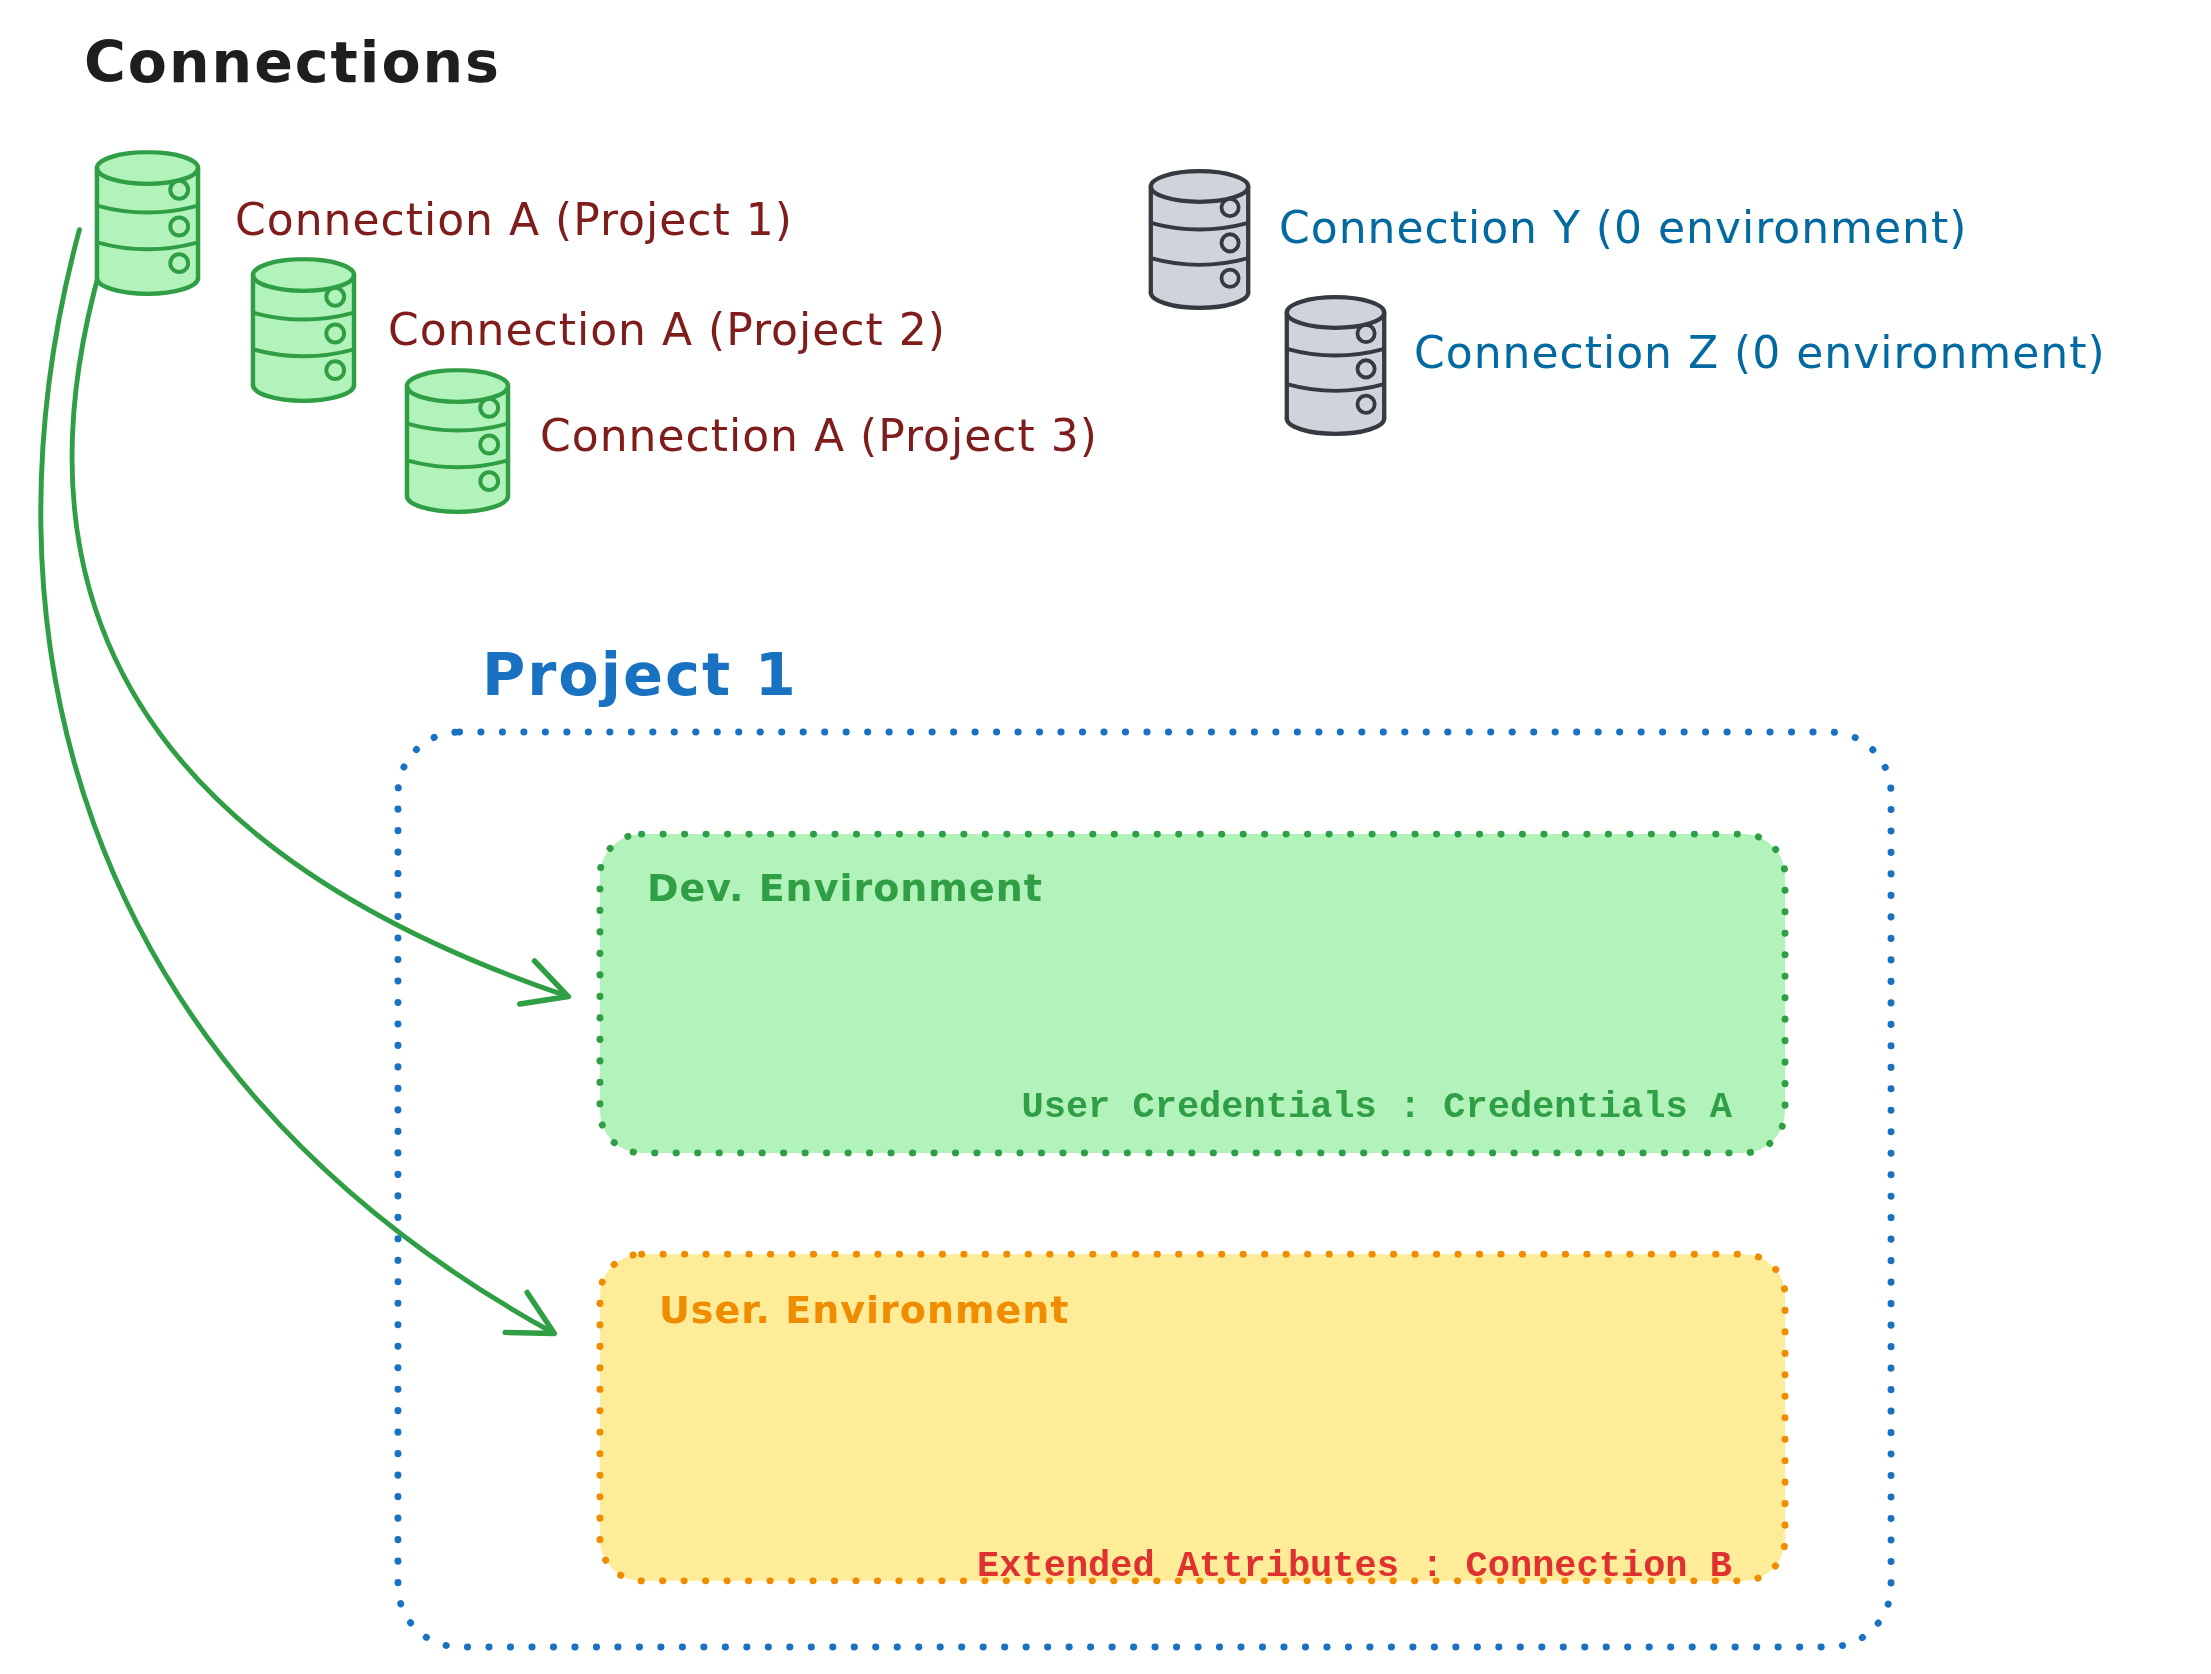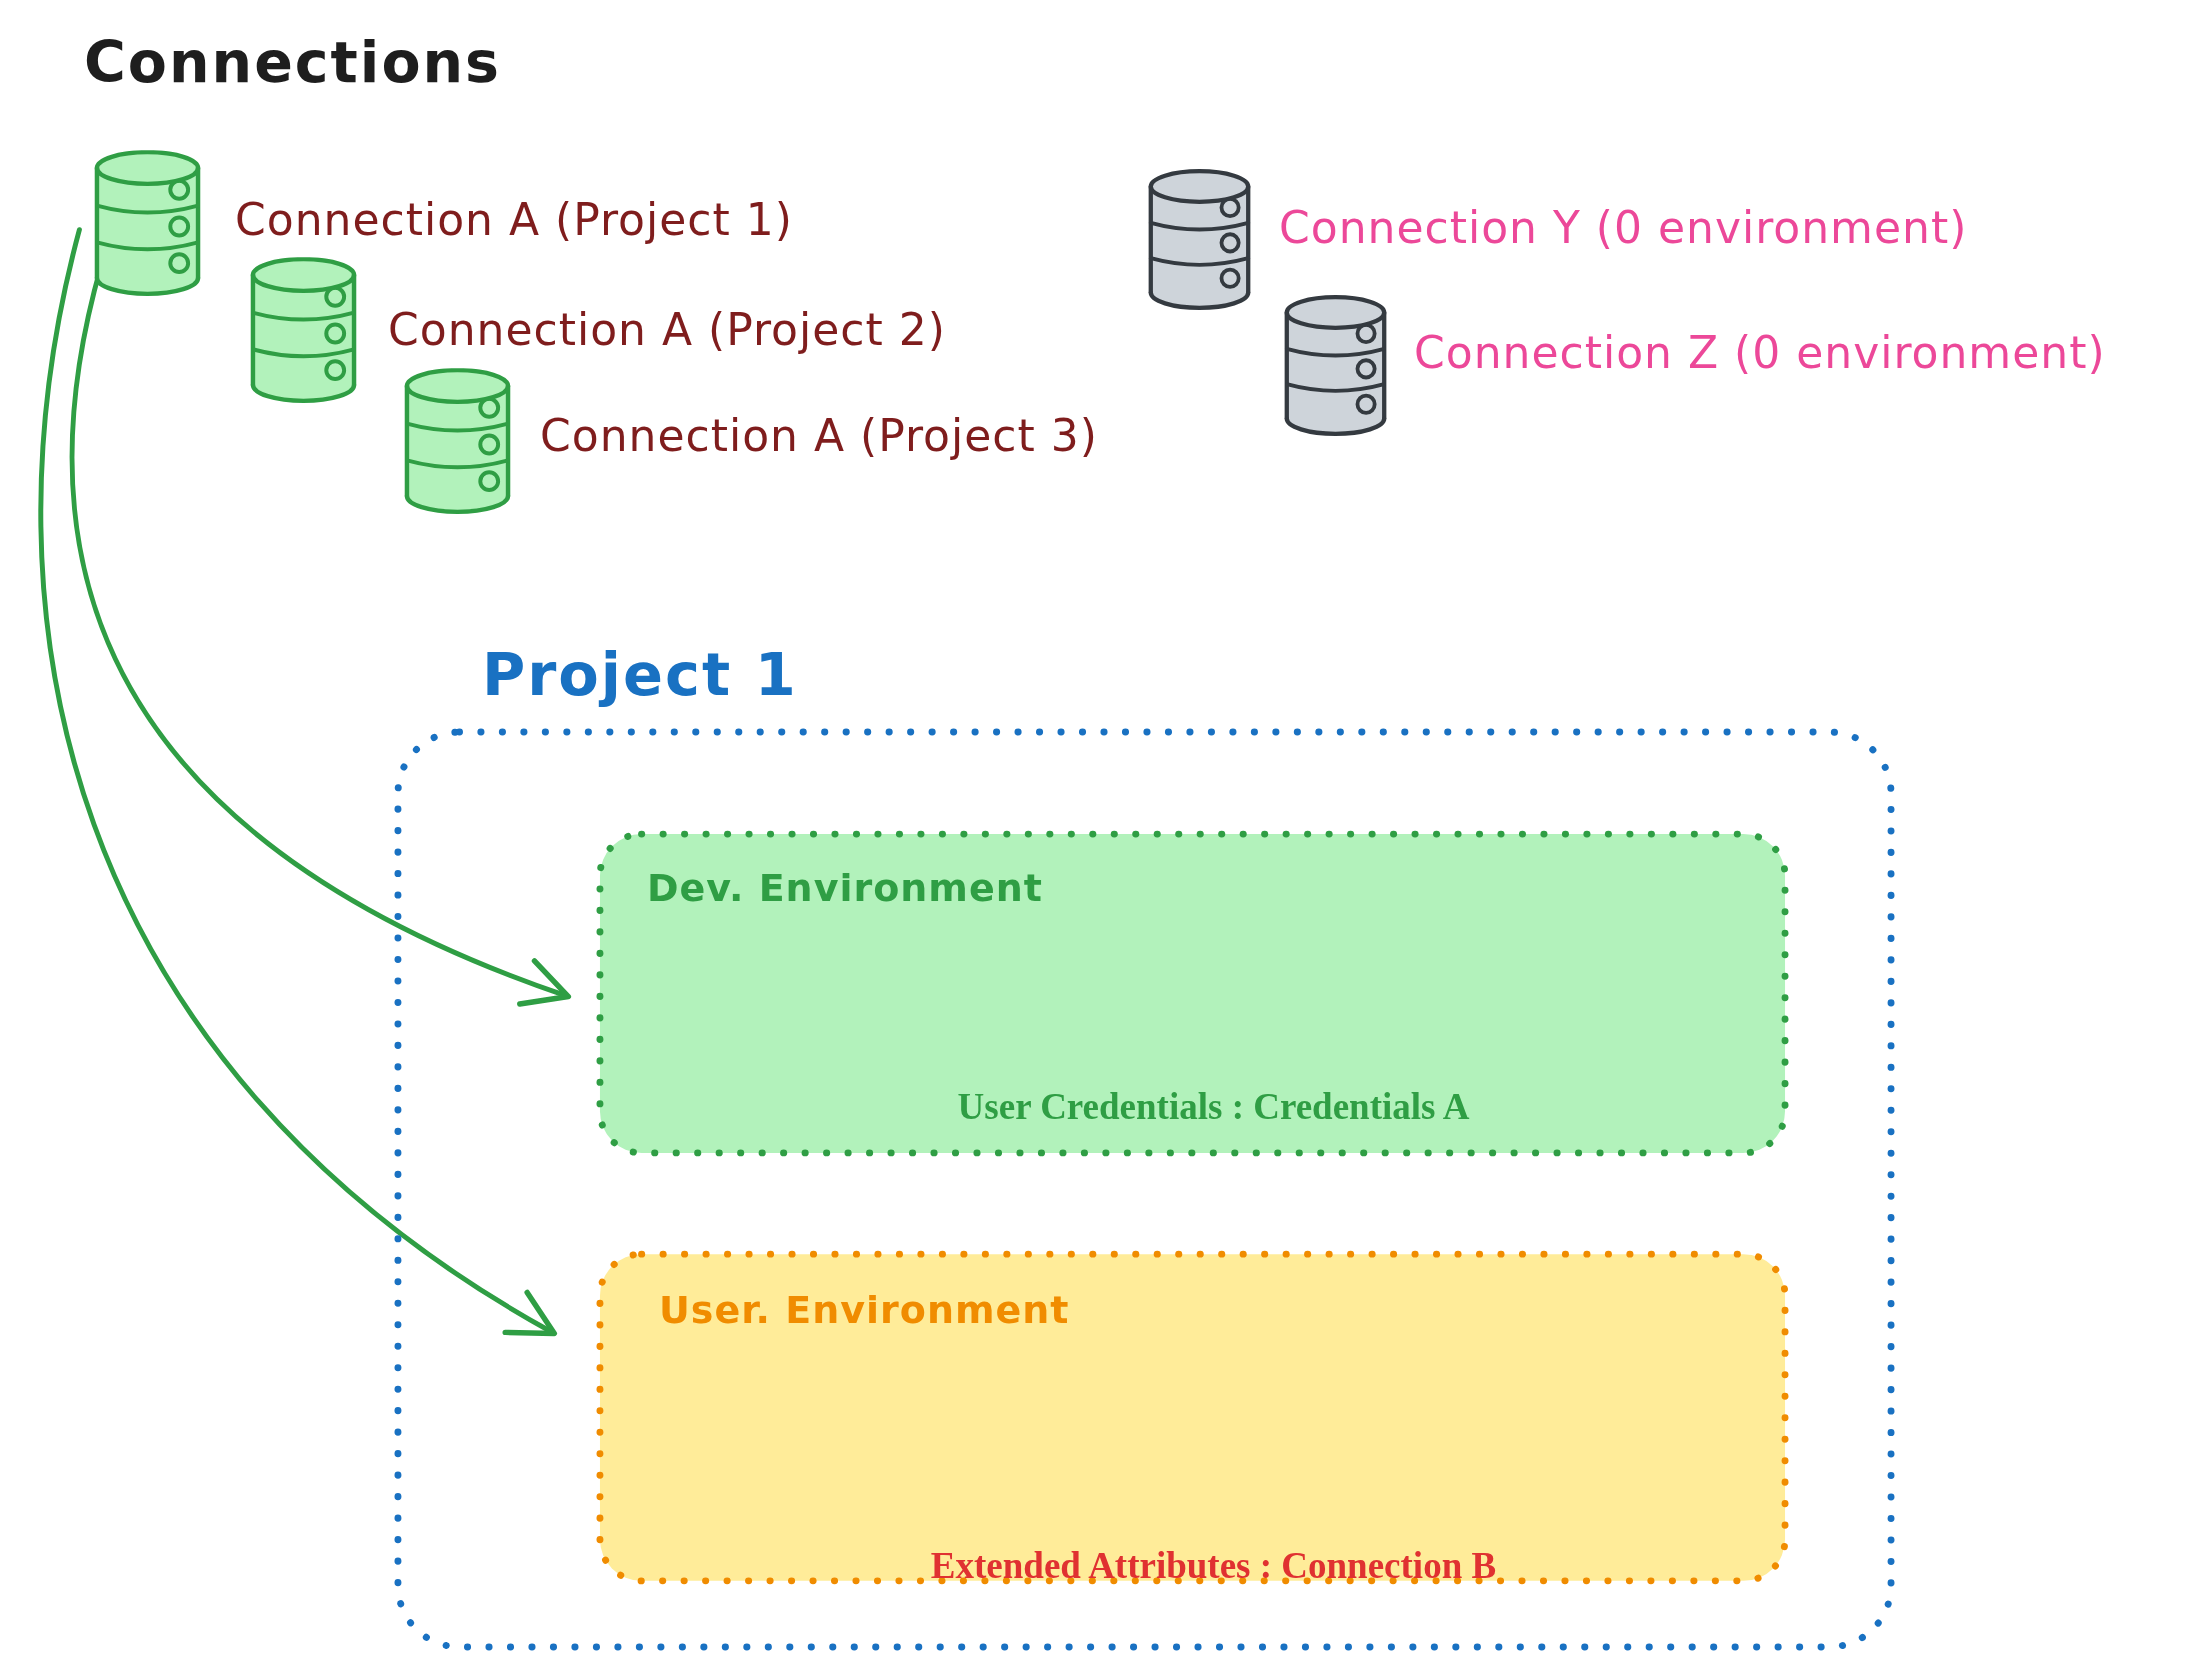--- a/index.html
+++ b/index.html
@@ -3,25 +3,25 @@
 <meta charset="utf-8">
 <style>
   html,body{margin:0;padding:0;background:#ffffff;}
   body{width:2212px;height:1674px;position:relative;overflow:hidden;
        font-family:"DejaVu Sans", sans-serif;color:#1e1e1e;}
   .abs{position:absolute;}
   
   .diagram-title{left:84px;top:18px;font-size:57px;font-weight:bold;color:#1e1e1e;letter-spacing:2px;margin-top:11px;}
   .conn-label{font-size:44px;line-height:55px;white-space:nowrap;letter-spacing:1px;}
   .conn-label.green{color:#7f1d1d;}
-  .conn-label.dark{color:#ec4899;text-align:center;}
+  .conn-label.dark{color:#0369a1;text-align:center;}
   .project-title{left:482px;top:600px;font-size:59px;font-weight:bold;color:#1971c2;letter-spacing:2px;margin-top:40px;}
   .env-title{font-size:38px;letter-spacing:1px;white-space:nowrap;font-weight:bold;}
-  .mono-lines{font-family:Liberation Serif, serif;font-weight:bold;
-              font-size:37px;line-height:48px;text-align:center;white-space:pre;}
+  .mono-lines{font-family:Liberation Mono, monospace;font-weight:bold;
+              font-size:37px;line-height:48px;text-align:right;white-space:pre;}
   
   .env-box{position:absolute;}
   .env-box > svg{position:absolute;left:0;top:0;}
   
   .db{position:absolute;}
   .db.green{color:#2f9e44;--fill:#b2f2bb;}
   .db.gray{color:#343a40;--fill:#ced4da;}
   .arrows{position:absolute;left:0;top:0;pointer-events:none;}
 </style>
 </head>

